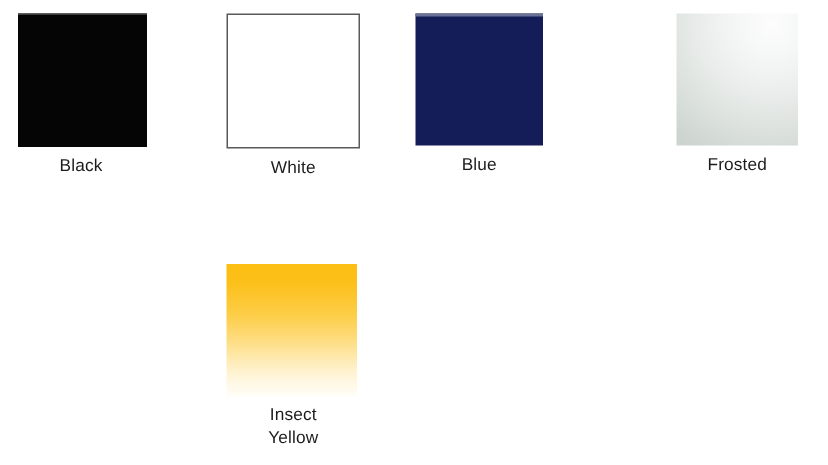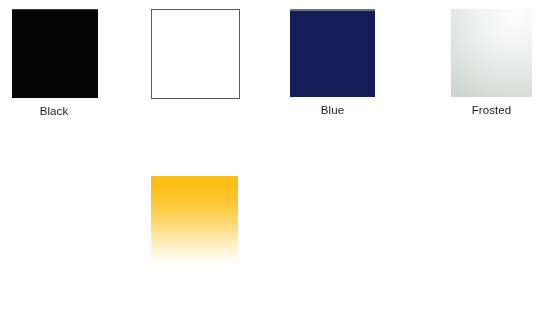--- a/index.html
+++ b/index.html
@@ -24,21 +24,21 @@
   }
   .swatch-cell {
     position: absolute;
     width: 140px;
     display: flex;
     flex-direction: column;
     align-items: center;
   }
   .swatch-cell.col0 { left: 12px; }
   .swatch-cell.col1 { left: 151px; }
-  .swatch-cell.col2 { left: 290px; }
+  .swatch-cell.col2 { left: 277px; }
   .swatch-cell.col3 { left: 451px; }
   .swatch-cell.row0 { top: 9px; }
   .swatch-cell.row1 { top: 176px; }
 
   .swatch-cell.col1 .swatch-tile,
   .swatch-cell.col1 .swatch-label { margin-left: 0; }
 
   .swatch-tile {
     width: 86px;
     height: 89px;
@@ -130,30 +130,33 @@
 
 <div class="swatch-grid">
 
   <div class="swatch-cell col0 row0">
     <div class="swatch-tile tile-black"></div>
     <div class="swatch-label">Black</div>
   </div>
 
   <div class="swatch-cell col1 row0">
     <div class="swatch-tile tile-white"></div>
+    <div class="swatch-label">White</div>
   </div>
 
   <div class="swatch-cell col2 row0">
     <div class="swatch-tile tile-blue"></div>
     <div class="swatch-label">Blue</div>
   </div>
 
   <div class="swatch-cell col3 row0">
     <div class="swatch-tile tile-frosted"></div>
     <div class="swatch-label">Frosted</div>
   </div>
 
 
   <div class="swatch-cell col1 row1">
     <div class="swatch-tile tile-insect-yellow"></div>
+    <div class="swatch-label">Insect
+Yellow</div>
   </div>
 
 </div>
 
 </body></html>

